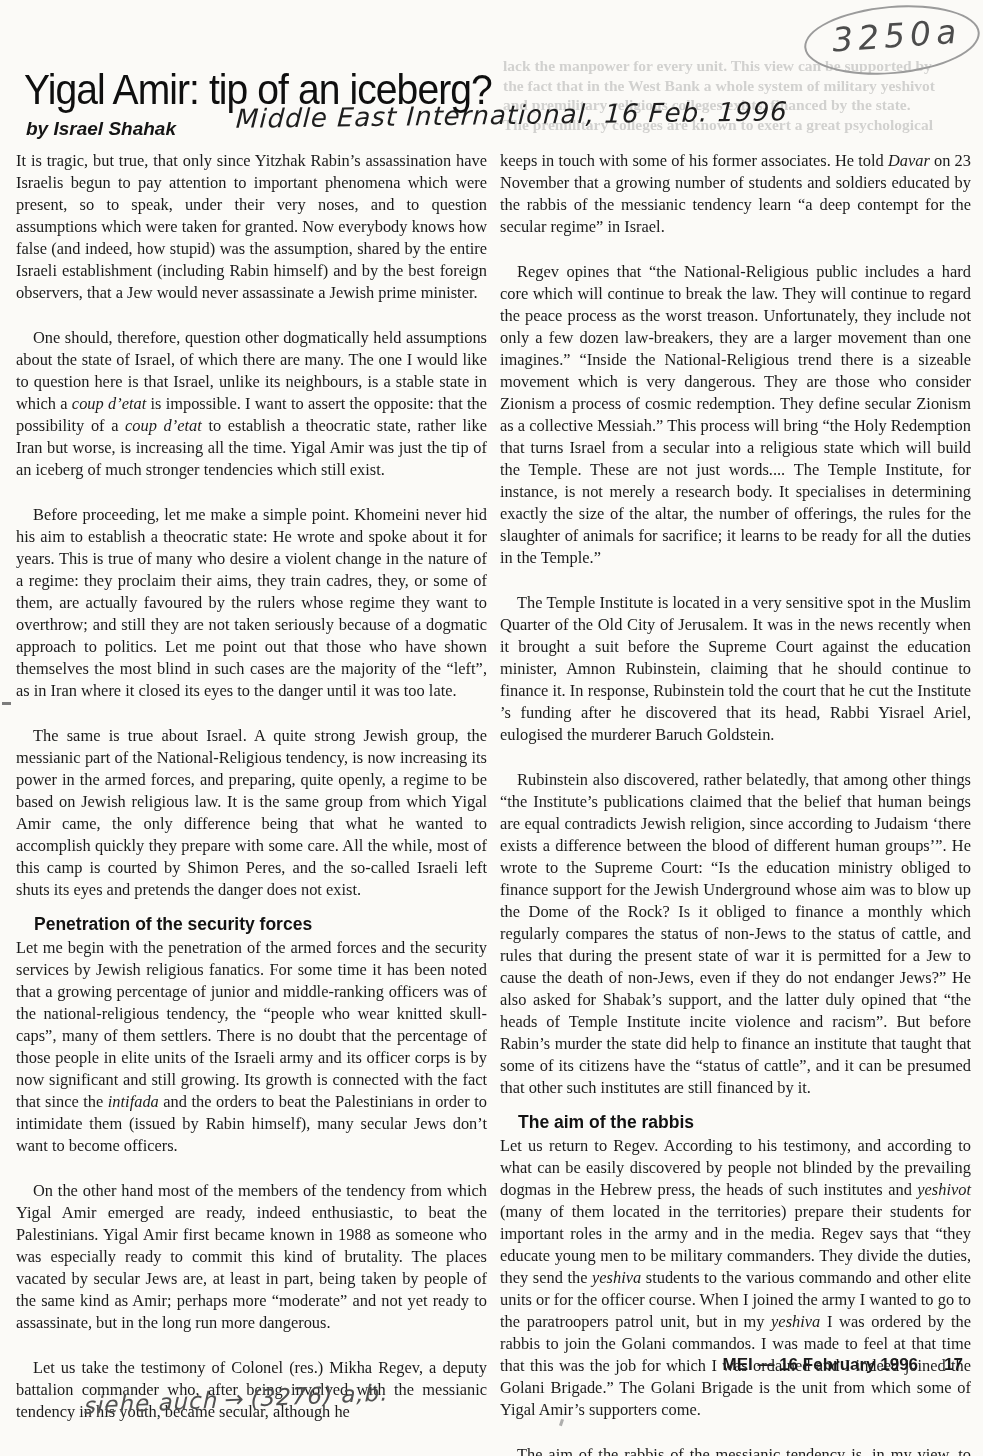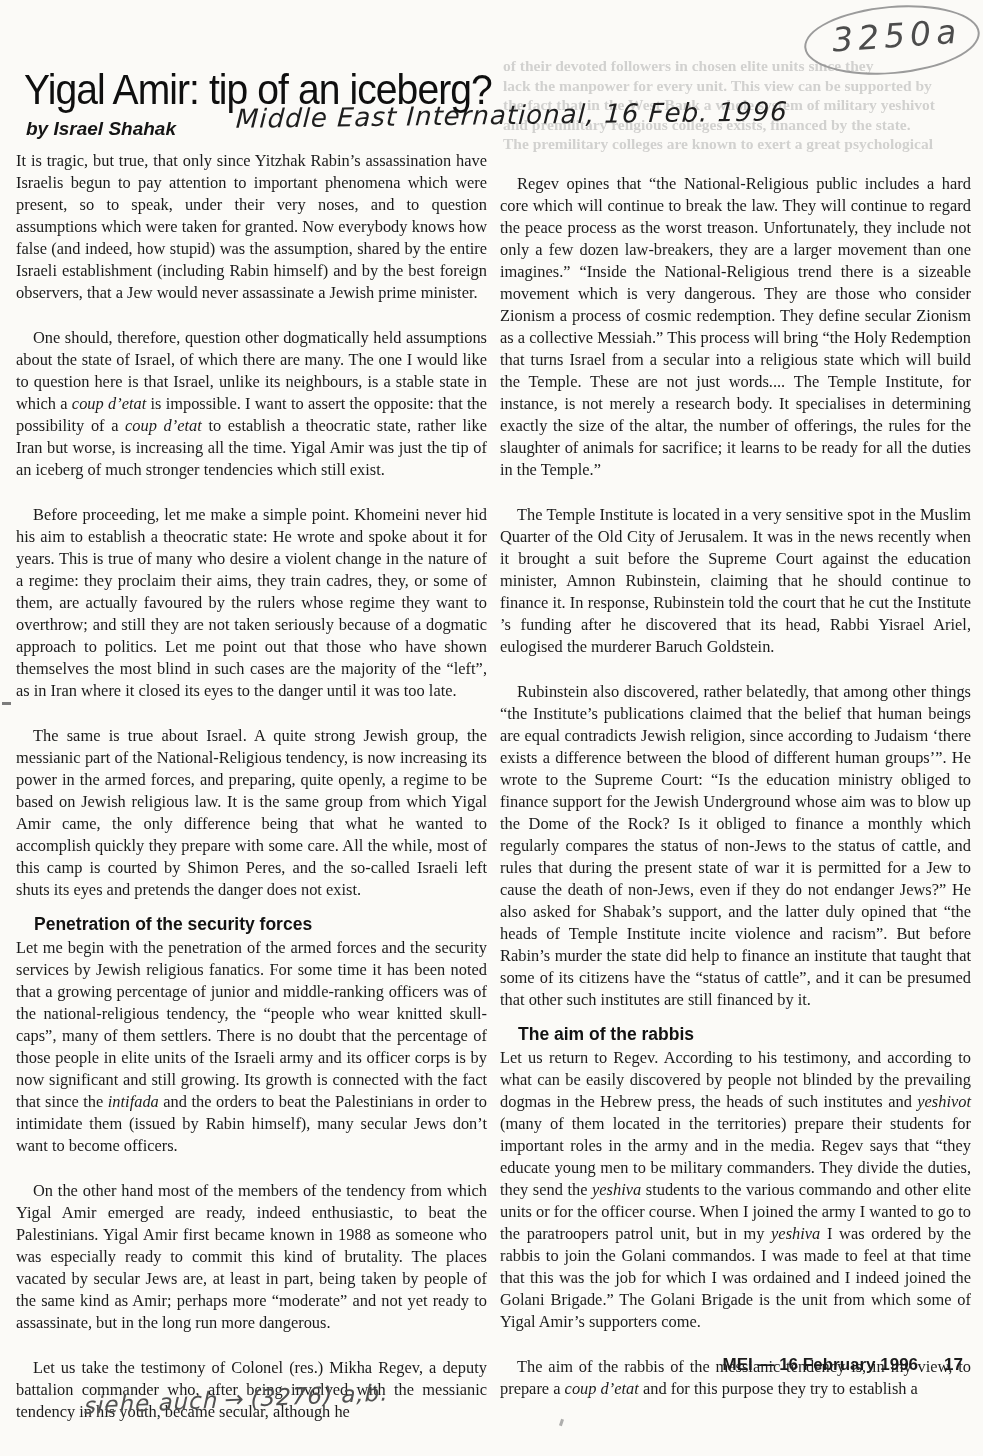--- a/index.html
+++ b/index.html
@@ -78,21 +78,20 @@
   .scan-mark{position:absolute;background:#7c7c7c;z-index:1;}
   .mark-a{left:2px;top:702px;width:9px;height:3px;}
   .mark-b{left:560px;top:1419px;width:3px;height:7px;transform:rotate(18deg);opacity:.6;}
 </style>
 </head>
 <body>
 
 <div class="page">
 
   <div class="bleed">
-    <div>of their devoted followers in chosen elite units since they</div>
     <div>lack the manpower for every unit. This view can be supported by</div>
     <div>the fact that in the West Bank a whole system of military yeshivot</div>
     <div>and premilitary religious colleges exists, financed by the state.</div>
     <div>The premilitary colleges are known to exert a great psychological</div>
   </div>
 
   <div class="oval"></div>
   <div class="hw archive-num">3250a</div>
 
   <h1 class="title">Yigal Amir: tip of an iceberg?</h1>
@@ -104,20 +103,21 @@
       <p class="para">It is tragic, but true, that only since Yitzhak Rabin’s assassination have Israelis begun to pay attention to important phenomena which were present, so to speak, under their very noses, and to question assumptions which were taken for granted. Now everybody knows how false (and indeed, how stupid) was the assumption, shared by the entire Israeli establishment (including Rabin himself) and by the best foreign observers, that a Jew would never assassinate a Jewish prime minister.</p>
       <p class="para indent">One should, therefore, question other dogmatically held assumptions about the state of Israel, of which there are many. The one I would like to question here is that Israel, unlike its neighbours, is a stable state in which a <i>coup d’etat</i> is impossible. I want to assert the opposite: that the possibility of a <i>coup d’etat</i> to establish a theocratic state, rather like Iran but worse, is increasing all the time. Yigal Amir was just the tip of an iceberg of much stronger tendencies which still exist.</p>
       <p class="para indent">Before proceeding, let me make a simple point. Khomeini never hid his aim to establish a theocratic state: He wrote and spoke about it for years. This is true of many who desire a violent change in the nature of a regime: they proclaim their aims, they train cadres, they, or some of them, are actually favoured by the rulers whose regime they want to overthrow; and still they are not taken seriously because of a dogmatic approach to politics. Let me point out that those who have shown themselves the most blind in such cases are the majority of the “left”, as in Iran where it closed its eyes to the danger until it was too late.</p>
       <p class="para indent">The same is true about Israel. A quite strong Jewish group, the messianic part of the National-Religious tendency, is now increasing its power in the armed forces, and preparing, quite openly, a regime to be based on Jewish religious law. It is the same group from which Yigal Amir came, the only difference being that what he wanted to accomplish quickly they prepare with some care. All the while, most of this camp is courted by Shimon Peres, and the so-called Israeli left shuts its eyes and pretends the danger does not exist.</p>
       <h2 class="subhead">Penetration of the security forces</h2>
       <p class="para">Let me begin with the penetration of the armed forces and the security services by Jewish religious fanatics. For some time it has been noted that a growing percentage of junior and middle-ranking officers was of the national-religious tendency, the “people who wear knitted skull-caps”, many of them settlers. There is no doubt that the percentage of those people in elite units of the Israeli army and its officer corps is by now significant and still growing. Its growth is connected with the fact that since the <i>intifada</i> and the orders to beat the Palestinians in order to intimidate them (issued by Rabin himself), many secular Jews don’t want to become officers.</p>
       <p class="para indent">On the other hand most of the members of the tendency from which Yigal Amir emerged are ready, indeed enthusiastic, to beat the Palestinians. Yigal Amir first became known in 1988 as someone who was especially ready to commit this kind of brutality. The places vacated by secular Jews are, at least in part, being taken by people of the same kind as Amir; perhaps more “moderate” and not yet ready to assassinate, but in the long run more dangerous.</p>
       <p class="para indent">Let us take the testimony of Colonel (res.) Mikha Regev, a deputy battalion commander who, after being involved with the messianic tendency in his youth, became secular, although he</p>
     </div>
     <div class="col">
+      <p class="para">keeps in touch with some of his former associates. He told <i>Davar</i> on 23 November that a growing number of students and soldiers educated by the rabbis of the messianic tendency learn “a deep contempt for the secular regime” in Israel.</p>
       <p class="para indent">Regev opines that “the National-Religious public includes a hard core which will continue to break the law. They will continue to regard the peace process as the worst treason. Unfortunately, they include not only a few dozen law-breakers, they are a larger movement than one imagines.” “Inside the National-Religious trend there is a sizeable movement which is very dangerous. They are those who consider Zionism a process of cosmic redemption. They define secular Zionism as a collective Messiah.” This process will bring “the Holy Redemption that turns Israel from a secular into a religious state which will build the Temple. These are not just words.... The Temple Institute, for instance, is not merely a research body. It specialises in determining exactly the size of the altar, the number of offerings, the rules for the slaughter of animals for sacrifice; it learns to be ready for all the duties in the Temple.”</p>
       <p class="para indent">The Temple Institute is located in a very sensitive spot in the Muslim Quarter of the Old City of Jerusalem. It was in the news recently when it brought a suit before the Supreme Court against the education minister, Amnon Rubinstein, claiming that he should continue to finance it. In response, Rubinstein told the court that he cut the Institute ’s funding after he discovered that its head, Rabbi Yisrael Ariel, eulogised the murderer Baruch Goldstein.</p>
       <p class="para indent">Rubinstein also discovered, rather belatedly, that among other things “the Institute’s publications claimed that the belief that human beings are equal contradicts Jewish religion, since according to Judaism ‘there exists a difference between the blood of different human groups’”. He wrote to the Supreme Court: “Is the education ministry obliged to finance support for the Jewish Underground whose aim was to blow up the Dome of the Rock? Is it obliged to finance a monthly which regularly compares the status of non-Jews to the status of cattle, and rules that during the present state of war it is permitted for a Jew to cause the death of non-Jews, even if they do not endanger Jews?” He also asked for Shabak’s support, and the latter duly opined that “the heads of Temple Institute incite violence and racism”. But before Rabin’s murder the state did help to finance an institute that taught that some of its citizens have the “status of cattle”, and it can be presumed that other such institutes are still financed by it.</p>
       <h2 class="subhead">The aim of the rabbis</h2>
       <p class="para">Let us return to Regev. According to his testimony, and according to what can be easily discovered by people not blinded by the prevailing dogmas in the Hebrew press, the heads of such institutes and <i>yeshivot</i> (many of them located in the territories) prepare their students for important roles in the army and in the media. Regev says that “they educate young men to be military commanders. They divide the duties, they send the <i>yeshiva</i> students to the various commando and other elite units or for the officer course. When I joined the army I wanted to go to the paratroopers patrol unit, but in my <i>yeshiva</i> I was ordered by the rabbis to join the Golani commandos. I was made to feel at that time that this was the job for which I was ordained and I indeed joined the Golani Brigade.” The Golani Brigade is the unit from which some of Yigal Amir’s supporters come.</p>
       <p class="para indent">The aim of the rabbis of the messianic tendency is, in my view, to prepare a <i>coup d’etat</i> and for this purpose they try to establish a</p>
     </div>
   </div>
 
   <div class="footer">

